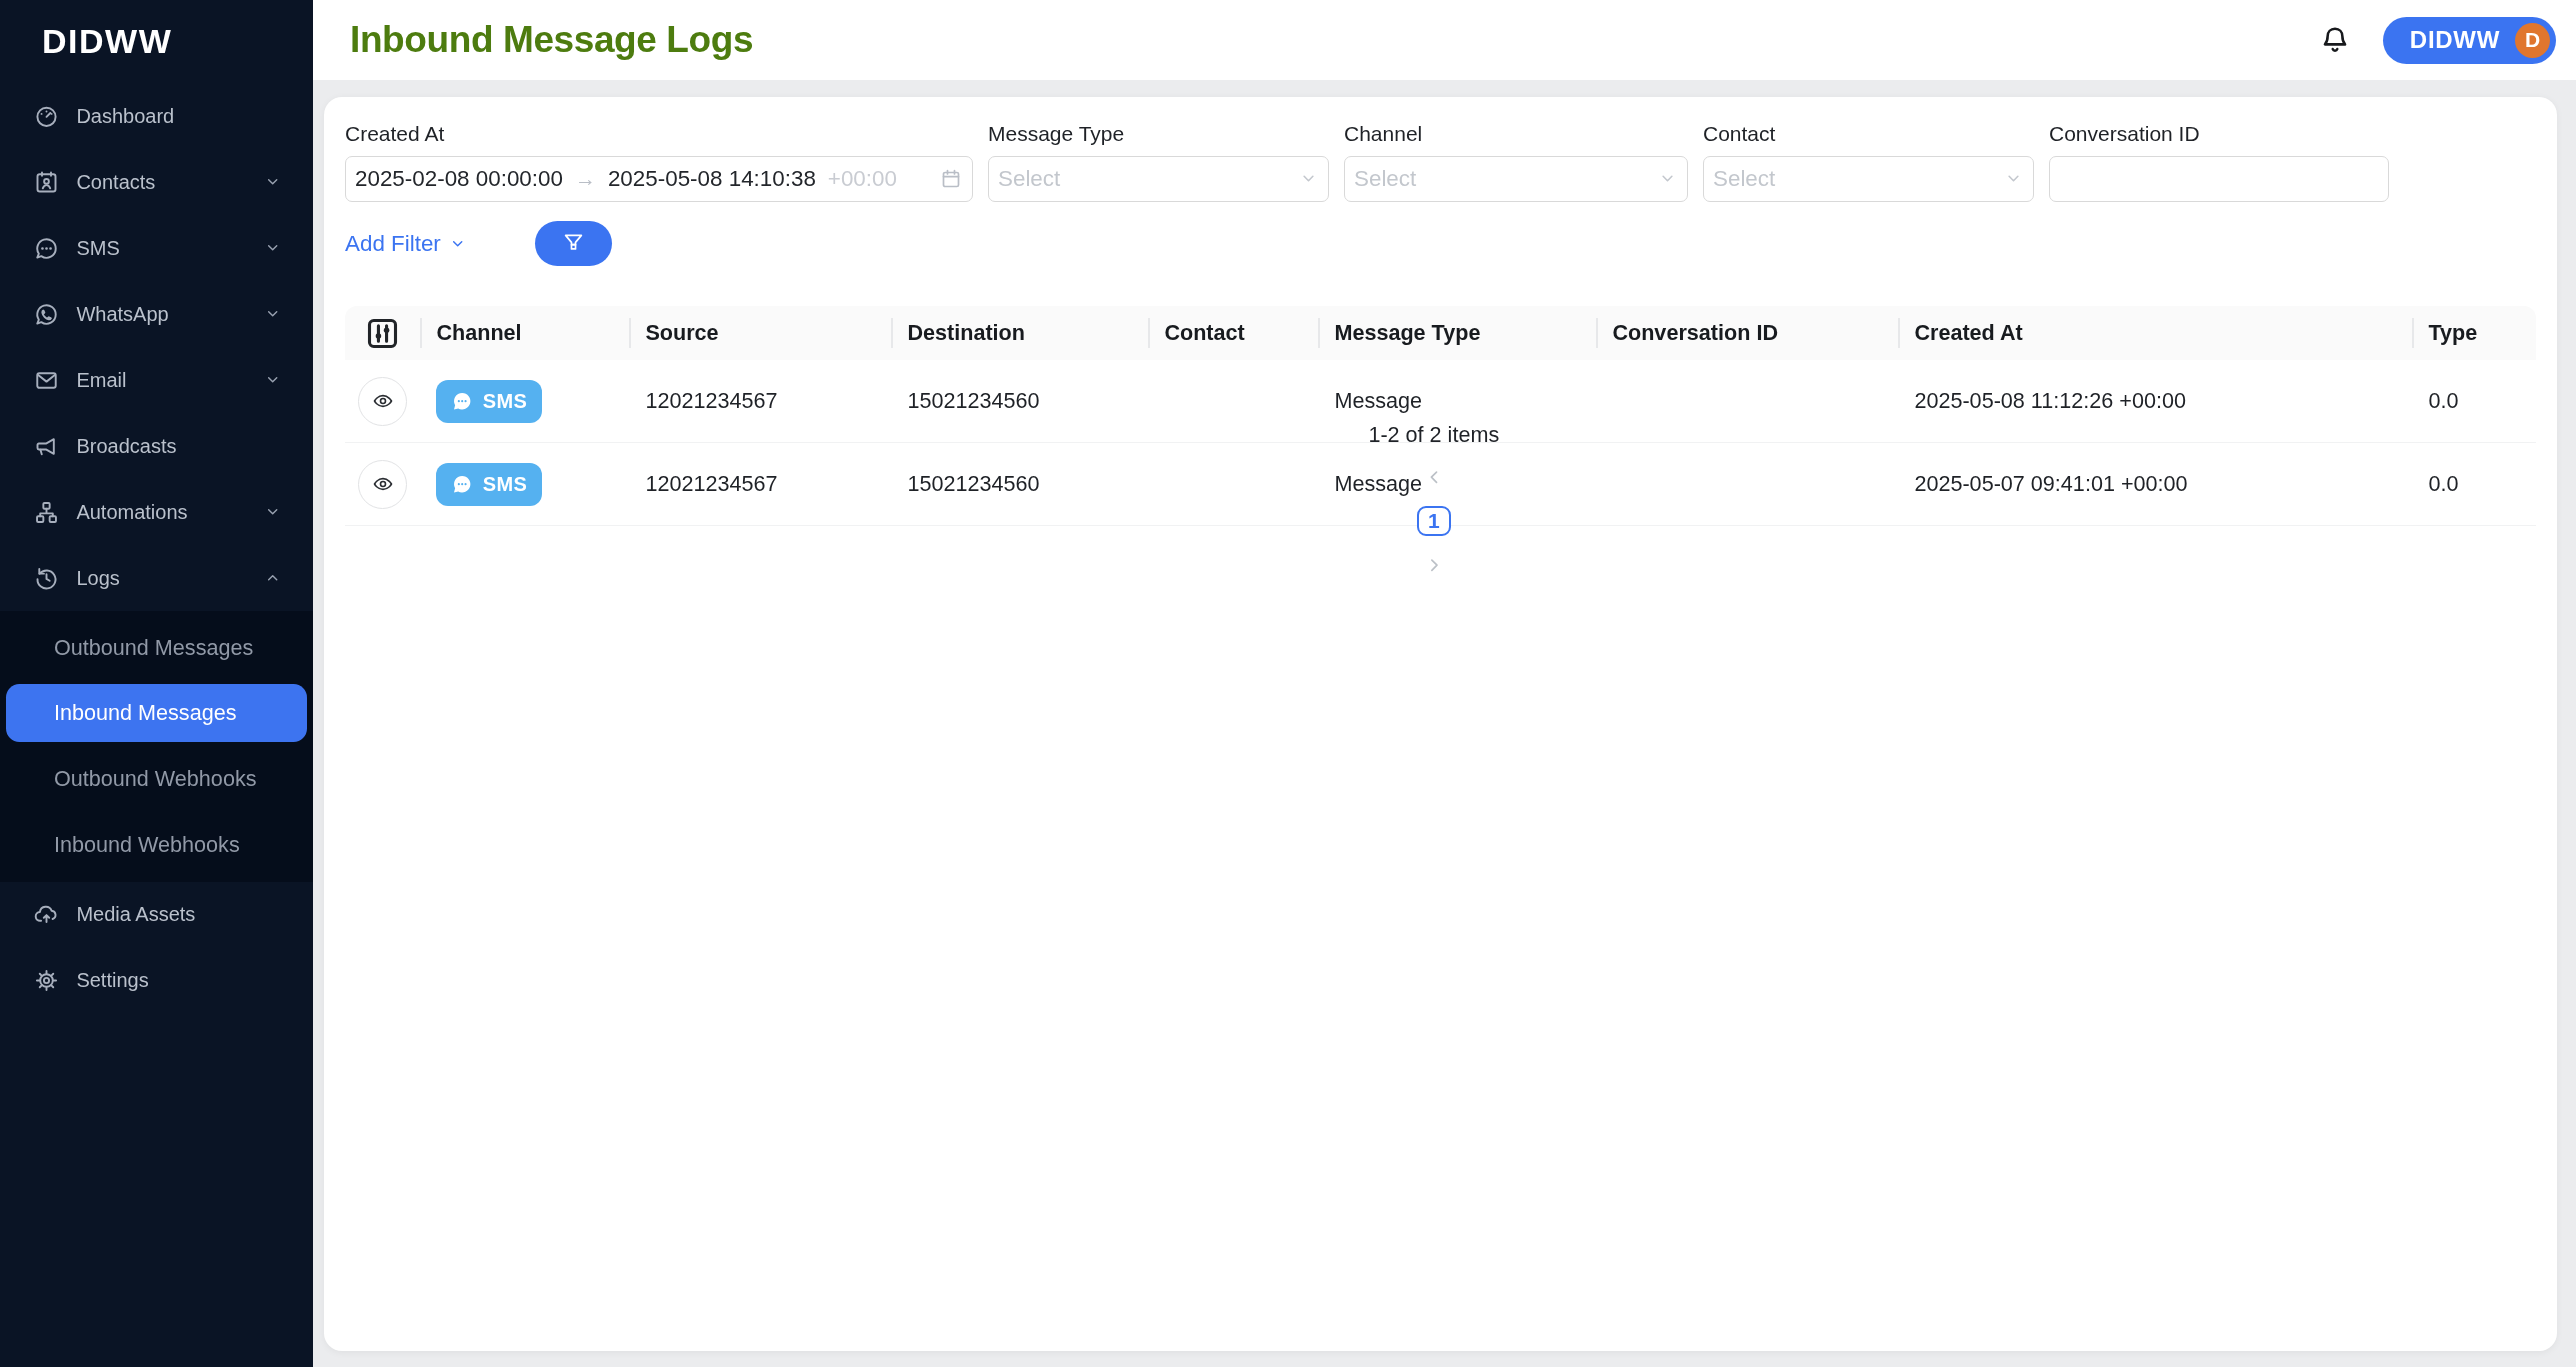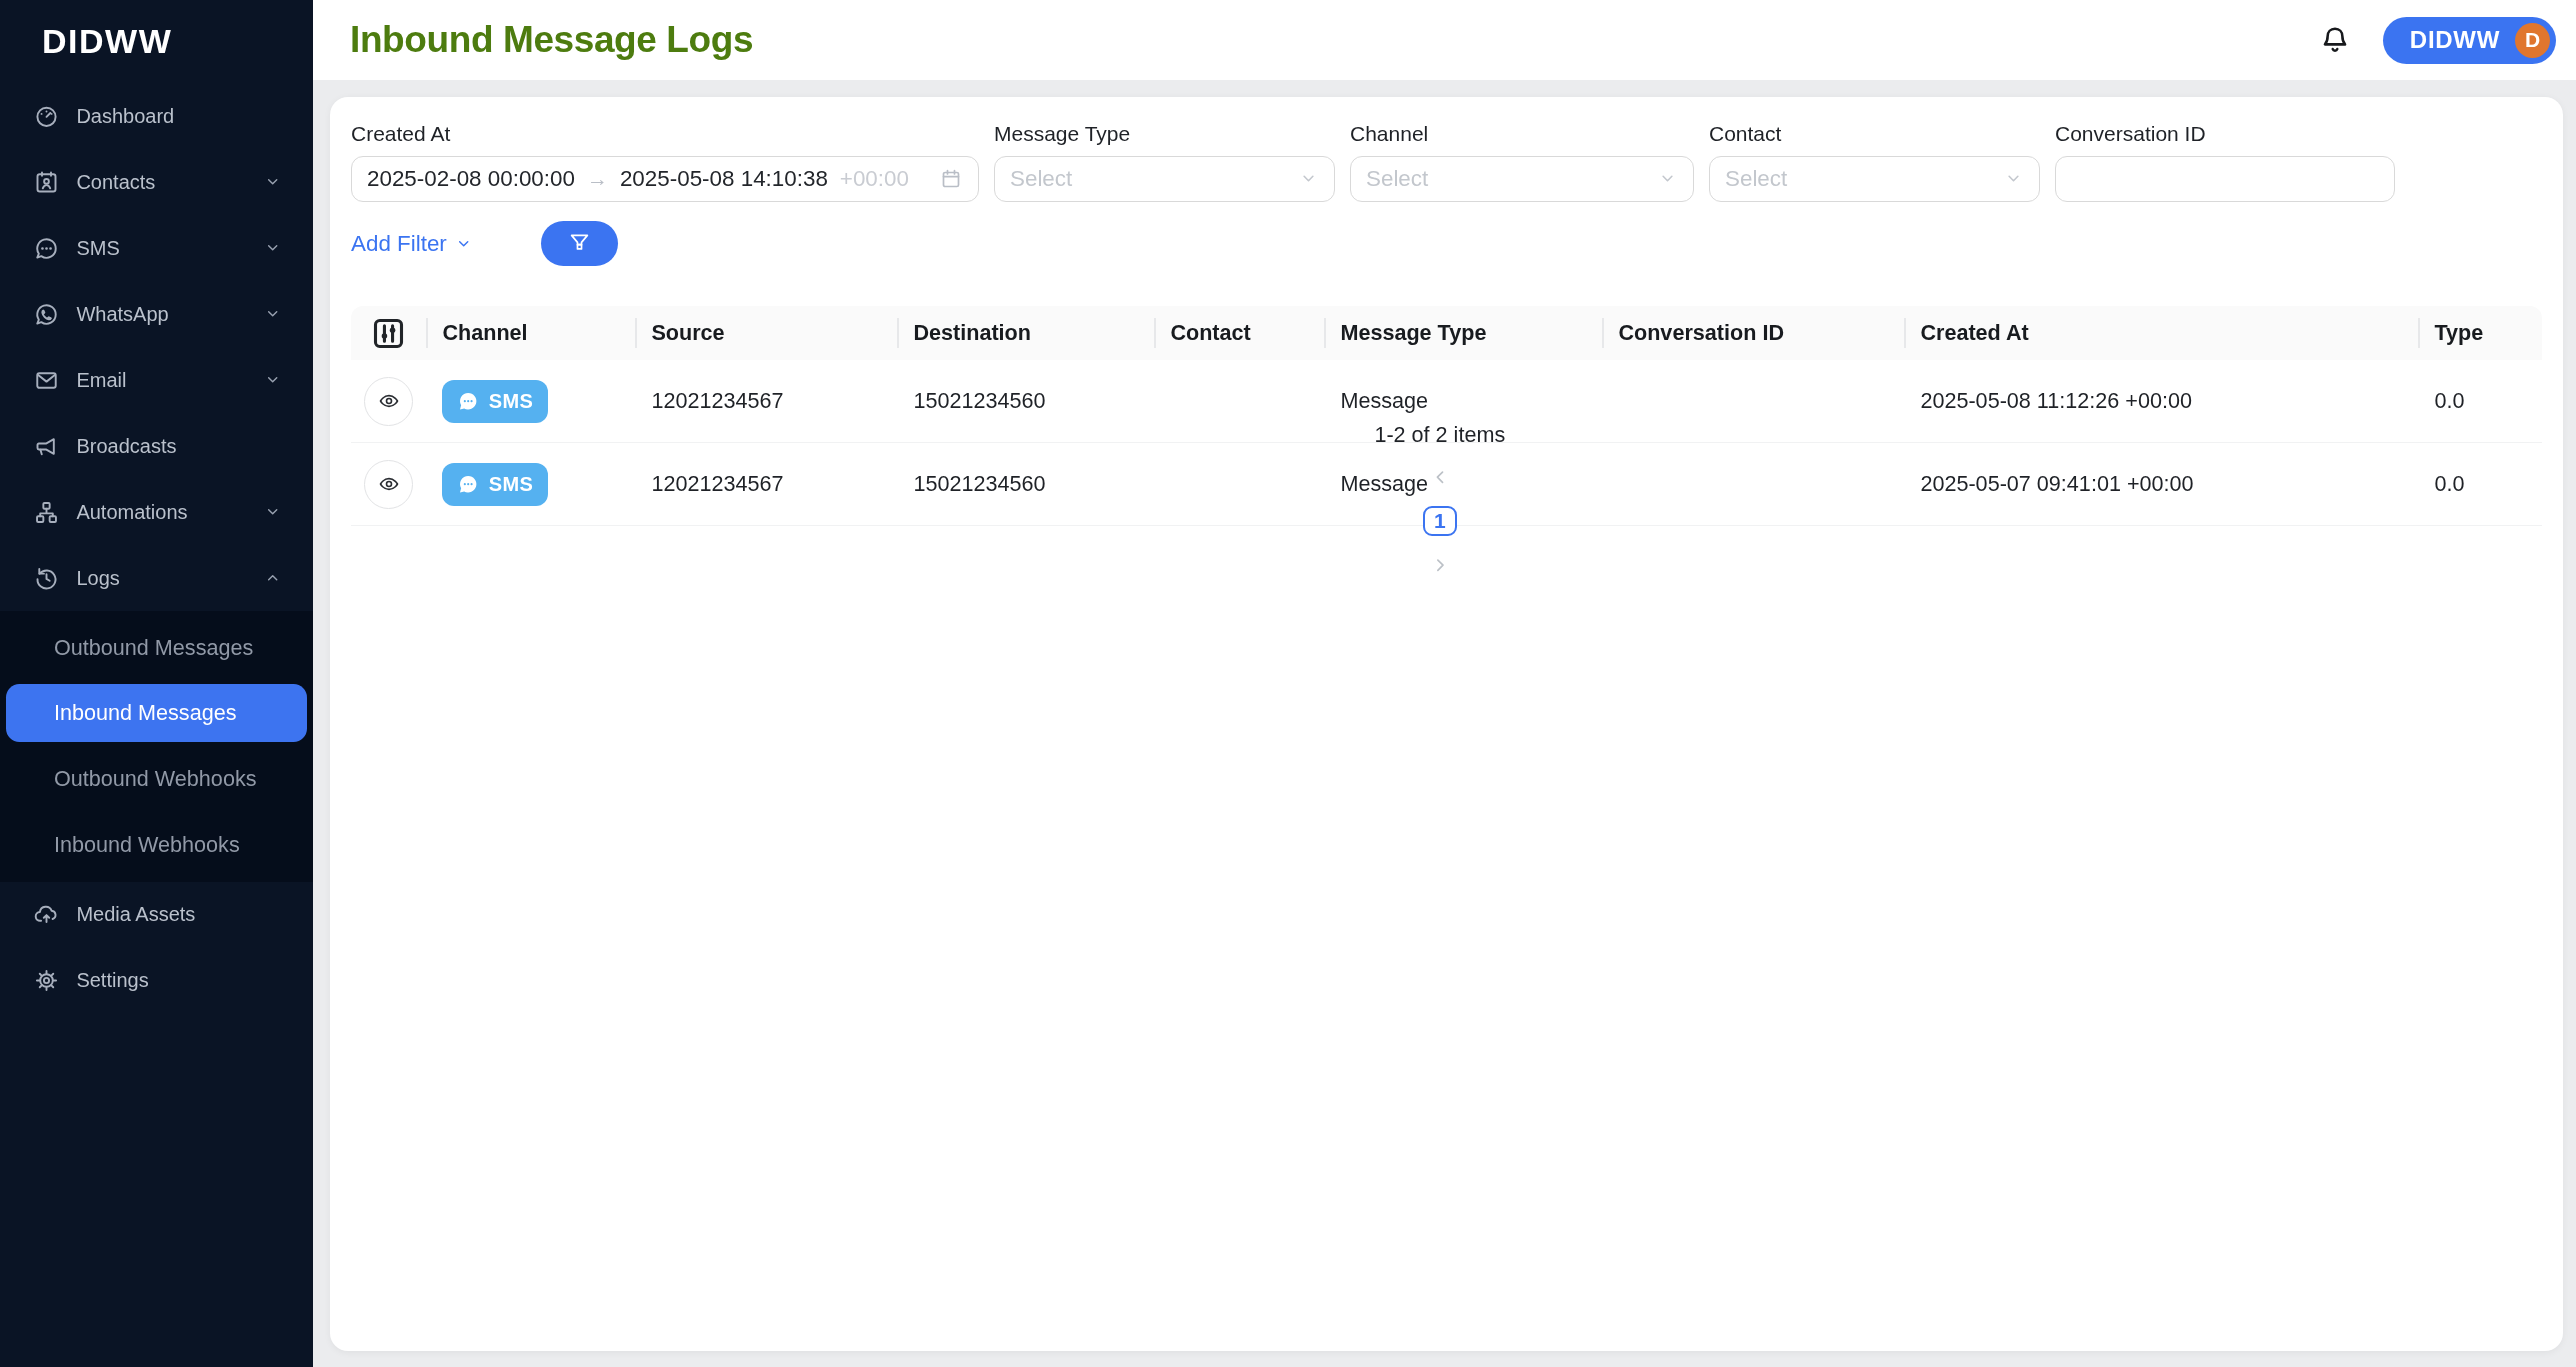--- a/index.html
+++ b/index.html
@@ -31,29 +31,29 @@
   .topbar-right{margin-left:auto;display:flex;align-items:center;}
   .bell-btn{width:34px;height:34px;color:#17191c;cursor:pointer;margin-right:31px;background:none;border:none;padding:0;}
   .account-btn{display:flex;align-items:center;height:47px;border-radius:24px;background:#3b74f1;
                border:none;cursor:pointer;padding:0 6px 0 27px;margin-right:20px;}
   .account-btn .acc-lbl{color:#fff;font-size:24px;font-weight:700;letter-spacing:0.7px;margin-right:15px;}
   .avatar{width:35px;height:35px;border-radius:50%;background:#e0762e;color:#fff;font-size:21px;font-weight:700;
           display:flex;align-items:center;justify-content:center;}
 
   
   .content{position:absolute;left:313px;top:80px;width:2263px;height:1287px;background:#ebecee;}
-  .card{position:absolute;left:17px;top:17px;width:2233px;height:1254px;background:#ffffff;border-radius:18px;
+  .card{position:absolute;left:11px;top:17px;width:2233px;height:1254px;background:#ffffff;border-radius:18px;
         box-shadow:0 1.5px 7.5px rgba(0,0,0,0.05);padding:24.6px 21px 0 21px;box-sizing:border-box;}
 
   
   .filters{display:flex;gap:15px;}
   .fgroup{display:flex;flex-direction:column;}
   .flabel{font-size:21px;color:#1f2227;margin-bottom:10.4px;}
-  .fbox{height:46px;border:1.5px solid #d9d9d9;border-radius:12px;display:flex;align-items:center;
-        padding:0 15px;font-size:22.4px;box-sizing:border-box;background:#fff;}
+  .fbox{height:46px;border:1.5px solid #d9d9d9;border-radius:7px;display:flex;align-items:center;
+        padding:0 9px;font-size:22.4px;box-sizing:border-box;background:#fff;}
   .w-date{width:628px;} .w-mt{width:341px;} .w-ch{width:344px;} .w-ct{width:331px;} .w-cid{width:340px;}
   .dval{color:#23262b;}
   .dsep{color:#b9bec6;margin:0 12px;font-size:21px;}
   .dtz{color:#c9ccd2;margin-left:12px;}
   .cal{width:24px;height:24px;color:#b9bec6;margin-left:auto;}
   .placeholder{color:#c3c7cd;}
   .sel-chev{width:21px;height:21px;color:#c3c7cd;margin-left:auto;}
   .cid-input{width:100%;height:100%;border:none;outline:none;font-size:22.4px;font-family:inherit;background:transparent;}
 
   .filter-actions{display:flex;align-items:center;margin-top:19.4px;height:45px;}

